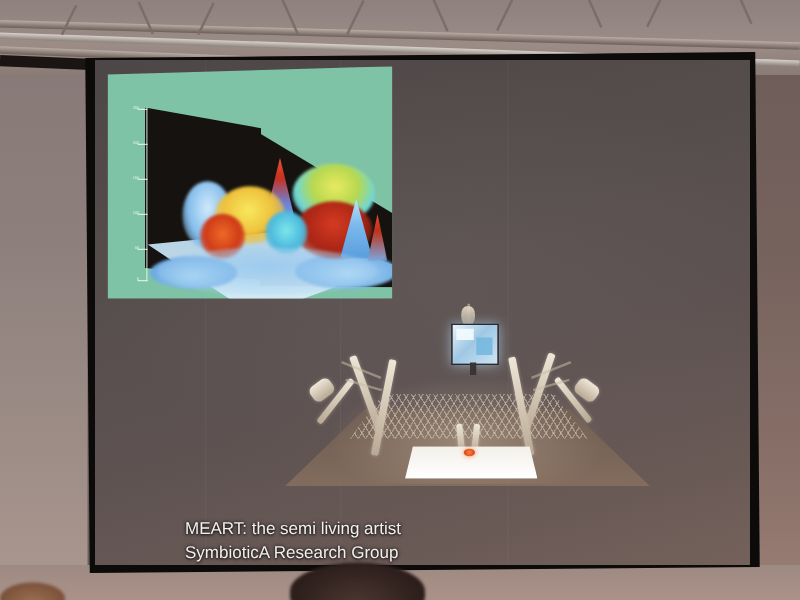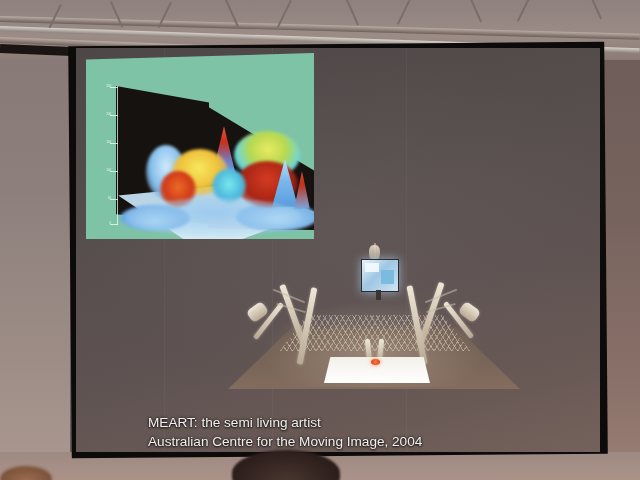--- a/index.html
+++ b/index.html
@@ -245,20 +245,21 @@
 
         <div class="arm" style="left:138px;top:96px;width:5px;height:24px;transform:rotate(-6deg);"></div>
         <div class="arm" style="left:150px;top:96px;width:5px;height:24px;transform:rotate(6deg);"></div>
 
         <div class="paper"></div>
         <div class="marker"></div>
       </div>
 
       <div class="caption">
         <div>MEART: the semi living artist</div>
+        <div>SymbioticA Research Group</div>
         <div>Australian Centre for the Moving Image, 2004</div>
       </div>
 
     </div>
   </div>
 
   <div class="head"></div>
   <div class="head2"></div>
 
 </div>

